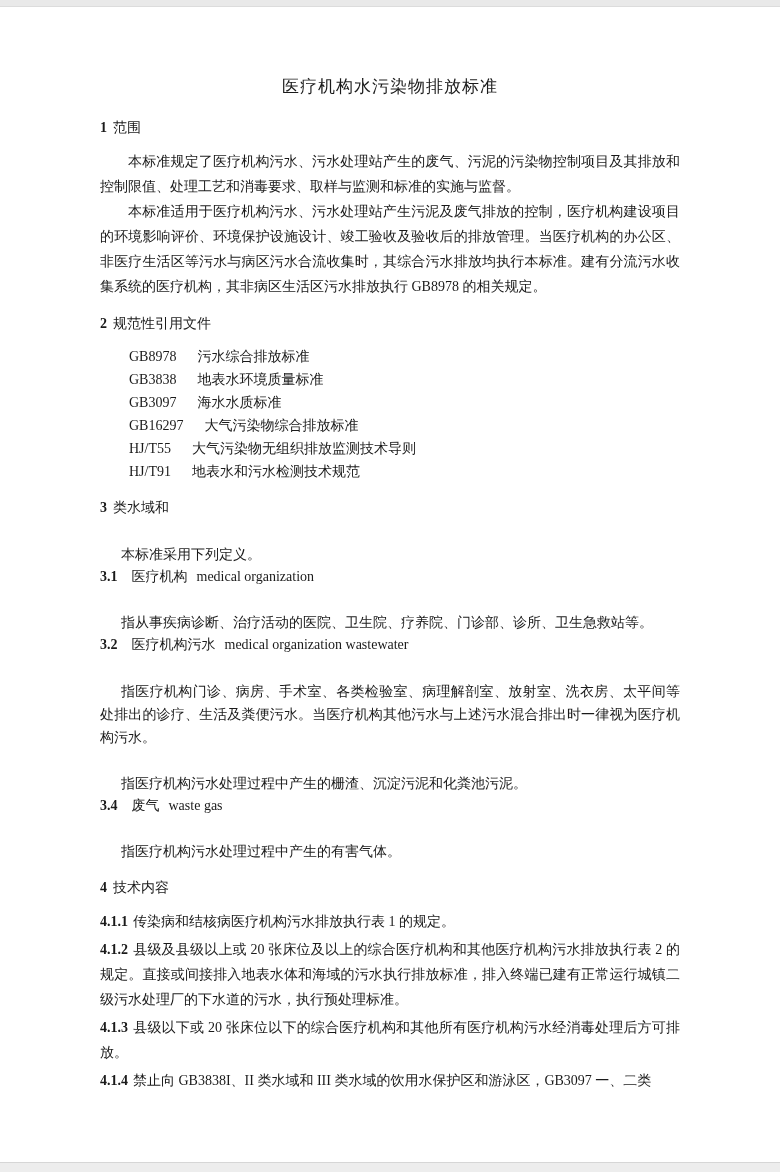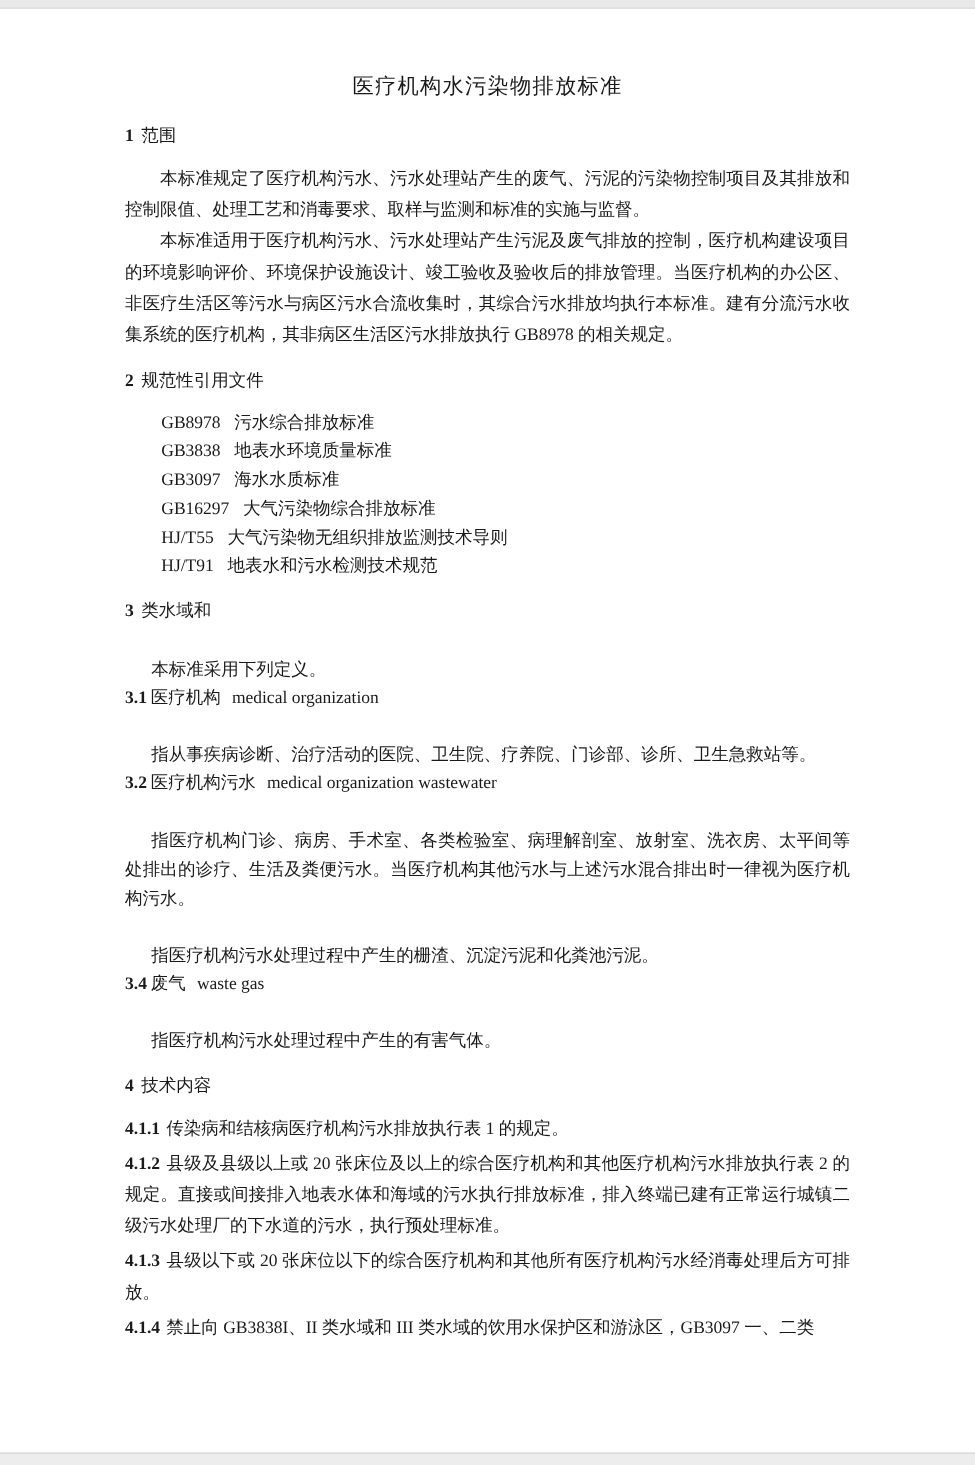--- a/index.html
+++ b/index.html
@@ -16,21 +16,21 @@
     border-bottom: 1px solid #dcdcdc;
   }
   .page-gap-bottom {
     position: absolute;
     left: 0; right: 0; bottom: 0;
     height: 10px;
     background: #ededed;
     border-top: 1px solid #d6d6d6;
   }
   .page {
-    padding: 49px 100px 0 100px;
+    padding: 67px 100px 0 100px;
     font-size: 14px;
   }
   .doc-title {
     font-size: 17px;
     font-weight: normal;
     text-align: center;
     line-height: 26px;
     margin-bottom: 16px;
     letter-spacing: 1px;
   }
@@ -40,24 +40,24 @@
     margin-bottom: 9px;
   }
   .num { font-weight: bold; margin-right: 6px; }
   .para {
     line-height: 25px;
     text-align: justify;
   }
   .indent2 { text-indent: 2em; }
   .refs { padding-left: 29px; margin-bottom: 2px; }
   .ref-line { line-height: 23px; }
-  .ref-code { margin-right: 11px; text-align: center; }
+  .ref-code { margin-right: 21px; text-align: center; }
   .terms-block { line-height: 22px; }
   .term-line { line-height: 22px; }
-  .term-line .num { margin-right: 3px; }
+  .term-line .num { margin-right: 14px; }
   .term-en { margin-left: 9px; }
   .term-def {
     line-height: 22px;
     text-align: justify;
     text-indent: 1.5em;
     margin-top: 24px;
   }
   .term-def-multi { line-height: 23px; }
   .clause {
     line-height: 25px;

